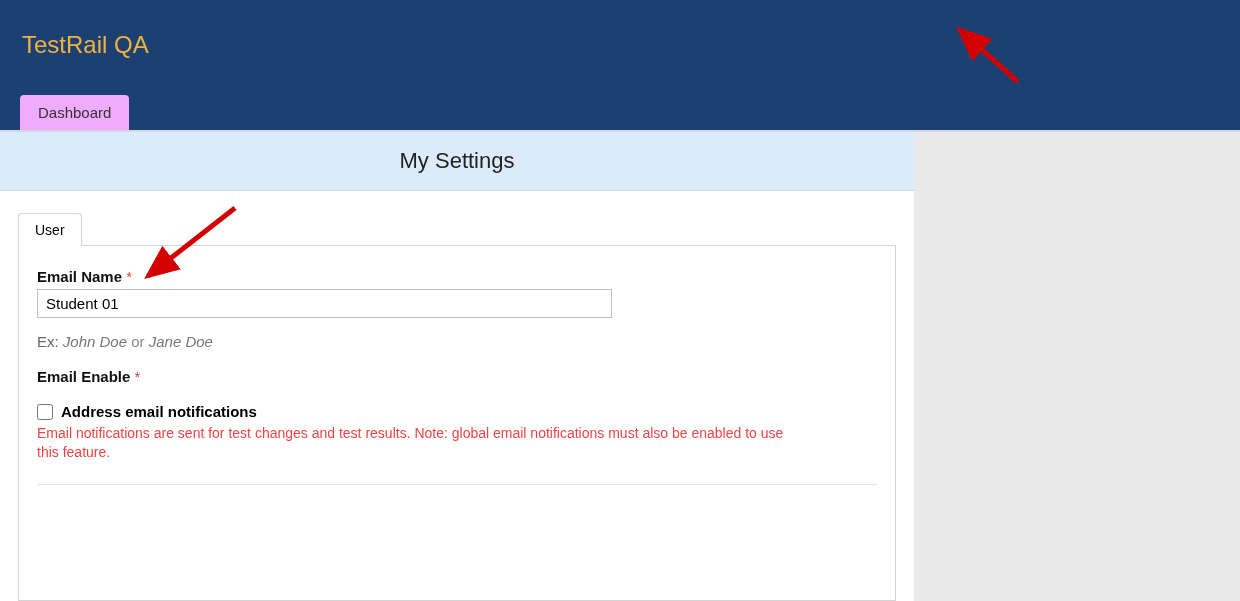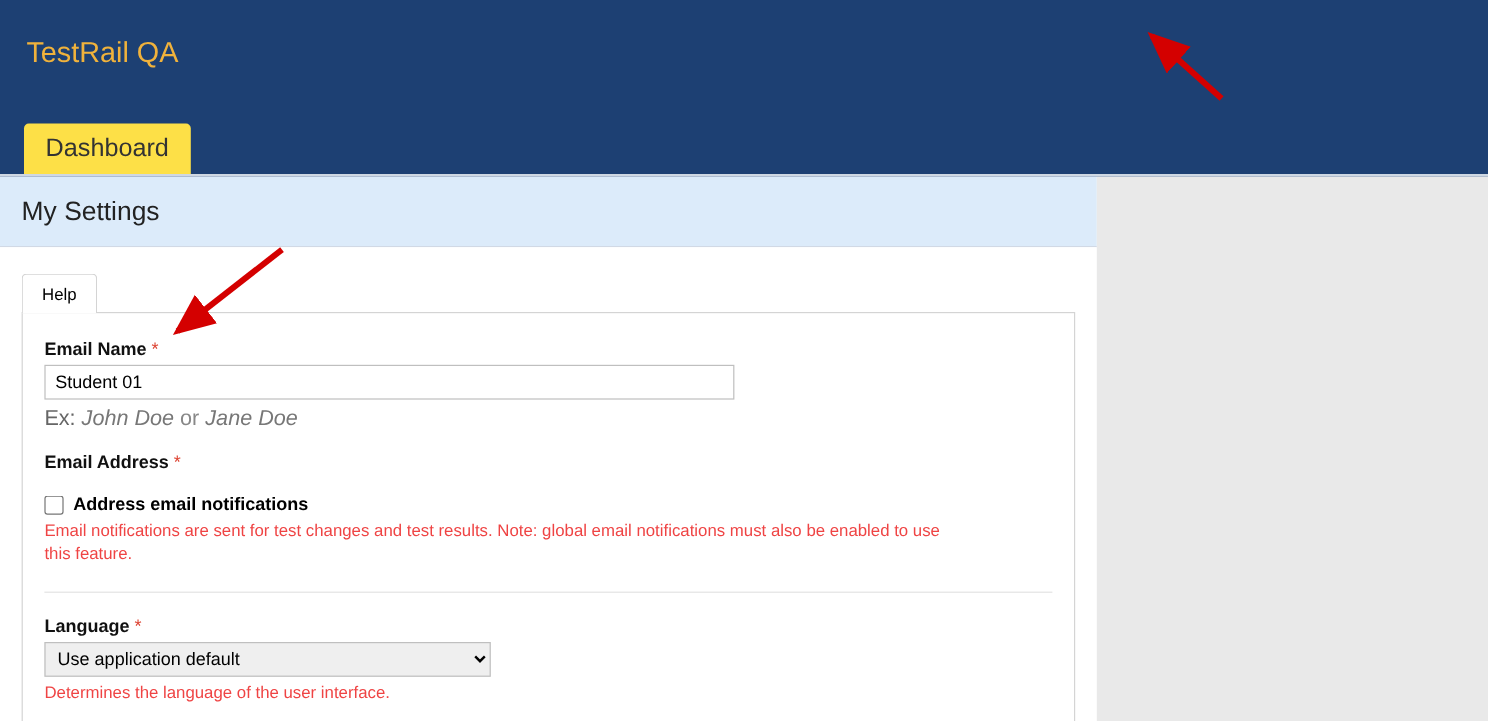--- a/index.html
+++ b/index.html
@@ -8,45 +8,45 @@
   
   .topstrip-holder { position:absolute; top:0; right:0; height:31px; background:#0f2340; color:#fff; display:flex; align-items:center; padding:0 14px 0 16px; gap:10px; font-size:15px; }
   .topstrip-item { display:flex; align-items:center; gap:6px; cursor:pointer; }
   .topstrip-sep { width:1px; height:18px; background:#4a5a78; }
   .help { color:#f0b23c; }
   .caret { width:0; height:0; border-left:4px solid transparent; border-right:4px solid transparent; border-top:5px solid currentColor; display:inline-block;}
   .topicons { display:flex; gap:10px; align-items:center; margin-left:2px;}
   .topstrip-holder svg { fill:#fff; }
   
   
-  .header { background:#1d4073; height:147px; width:100%; position:relative; border-bottom:2px solid #cfd8e3;}
+  .header { background:#1d4073; height:132px; width:100%; position:relative; border-bottom:2px solid #cfd8e3;}
   .brand { position:absolute; left:22px; top:31px; color:#f0b23c; font-size:24px; font-weight:400;}
   .navtabs { position:absolute; left:20px; bottom:0; display:flex;}
-  .navtab { background:#fde047; border-top-left-radius:4px; border-top-right-radius:4px; padding:9px 18px; color:#333; font-size:21px; cursor:pointer;}
+  .navtab { background:#f0abfc; border-top-left-radius:4px; border-top-right-radius:4px; padding:9px 18px; color:#333; font-size:15px; cursor:pointer;}
   
   
   .layout { display:flex; width:100%; }
   .main { flex:0 0 914px; }
   .side { flex:1; background:#e9e9e9; min-height:485px;}
   
-  .pagetitle-band { background:#dcebfa; border-bottom:1px solid #d1d9e5; padding:16px 18px; }
+  .pagetitle-band { background:#dcebfa; border-bottom:1px solid #d1d9e5; padding:16px 18px;text-align:center; }
   .pagetitle { font-size:22px; color:#222; font-weight:400;}
   
   .content { padding:22px 18px 0 18px; background:#fff; }
   
   
   .formtabs { display:flex; }
   .formtab { border:1px solid #d4d4d4; border-bottom:none; padding:8px 16px; font-size:14px; background:#fff; border-top-left-radius:4px; border-top-right-radius:4px; position:relative; z-index:2; cursor:pointer;}
   .formpanel { border:1px solid #d4d4d4; padding:22px 18px; margin-top:-1px; min-height:356px; }
   
   .field { margin-bottom:18px; }
   .field-label { font-weight:bold; color:#111; font-size:15px; margin-bottom:4px; display:block;}
   .req { color:#d43; font-weight:normal; }
   .text-input { width:575px; padding:5px 8px; font-size:15px; border:1px solid #bfbfbf; background:#fff; font-family:inherit;}
-  .hint { color:#888; font-size:18px; margin-top:5px; }
+  .hint { color:#888; font-size:15px; margin-top:15px; }
   .hint .ex-strong { color:#666; }
   .hint em { font-style:italic; color:#777;}
   
   .check-row { display:flex; align-items:center; gap:8px; }
   .check-row input { width:16px; height:16px; cursor:pointer;}
   .check-row label { font-weight:bold; font-size:15px; cursor:pointer;}
   .desc { color:#ef4444; font-size:14px; margin-top:4px; max-width:760px; line-height:1.35;}
   
   .divider { border:none; border-top:1px solid #e3e3e3; margin:22px 0 20px 0;}
   
@@ -104,62 +104,52 @@
   </div>
 </div>
 
 <div class="layout">
   <div class="main">
     <div class="pagetitle-band">
       <h1 class="pagetitle">My Settings</h1>
     </div>
     <div class="content">
       <div class="formtabs">
-        <div class="formtab">Help</div>
+        <div class="formtab">User</div>
       </div>
       <div class="formpanel">
 
         <div class="field">
           <label class="field-label">
             <span>Email Name</span>
             <span class="req">*</span>
           </label>
           <input type="text" class="text-input" value="Student 01" style="">
           <div class="hint">
             <span class="ex-strong">Ex: </span><em>John Doe</em><span> or </span><em>Jane Doe</em>
           </div>
         </div>
 
         <div class="field">
           <label class="field-label">
-            <span>Email Address</span>
+            <span>Email Enable</span>
             <span class="req">*</span>
           </label>
         </div>
 
         <div class="field">
           <div class="check-row">
             <input type="checkbox" style="">
             <label>Address email notifications</label>
           </div>
           <div class="desc">Email notifications are sent for test changes and test results. Note: global email notifications must also be enabled to use this feature.</div>
         </div>
 
         <hr class="divider">
 
-        <div class="field" style="margin-bottom:6px;">
-          <label class="field-label">
-            <span>Language</span>
-            <span class="req">*</span>
-          </label>
-          <select class="select">
-            <option>Use application default</option>
-          </select>
-          <div class="desc">Determines the language of the user interface.</div>
-        </div>
 
       </div>
     </div>
   </div>
   <div class="side"></div>
 </div>
 
 <svg class="arrow" style="left:940px; top:22px;" width="100" height="70">
   <defs>
       <marker id="ah1" markerWidth="8" markerHeight="8" refX="6" refY="3" orient="auto">

